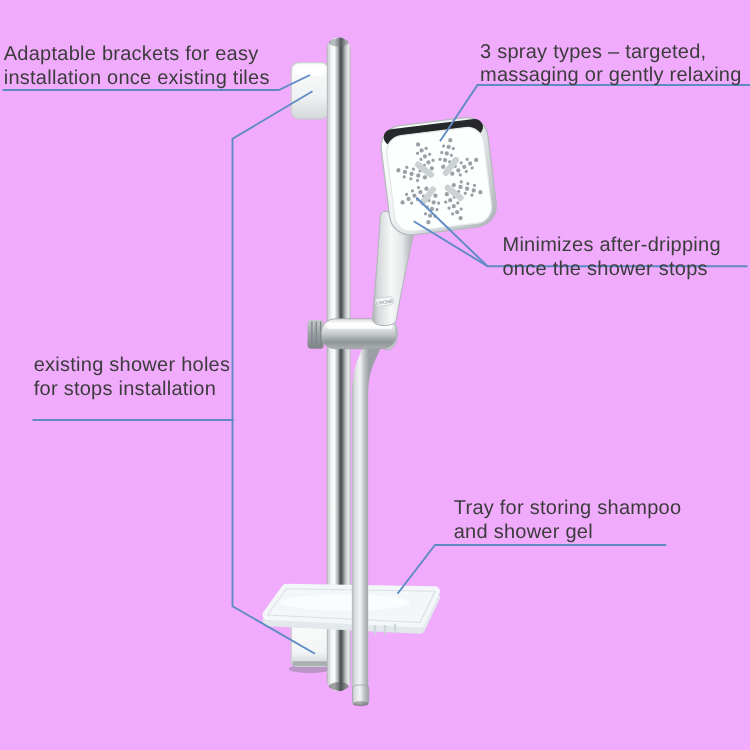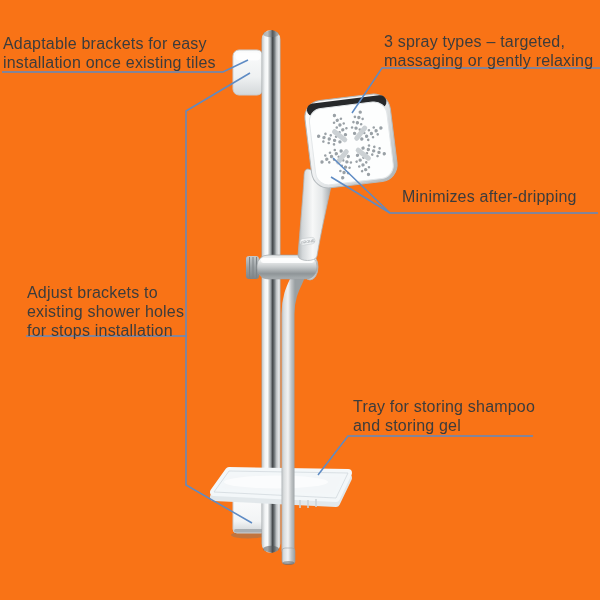--- a/index.html
+++ b/index.html
@@ -1,19 +1,19 @@
 <!DOCTYPE html>
 <html style="--text: #3c3c3c;"><head>
 <meta charset="utf-8">
 <style>
   html,body{margin:0;padding:0;background:#ffffff;}
   .scene{
     position:relative;
     width:600px;height:600px;
-    background:#f97316;
+    background:#f0abfc;
     overflow:hidden;
     font-family:"Liberation Sans", sans-serif;
   }
   .scene svg{position:absolute;left:0;top:0;}
   .ann{
     position:absolute;
     font-size:16px;
     line-height:19px;
     letter-spacing:0.2px;
     color:var(--text,#3c3c3c);
@@ -256,26 +256,26 @@
     <span>installation once existing tiles</span>
   </div>
 
   <div class="ann" style="left:384px;top:32px">
     <span>3 spray types – targeted,</span>
     <span>massaging or gently relaxing</span>
   </div>
 
   <div class="ann" style="left:402px;top:187px">
     <span>Minimizes after-dripping</span>
+    <span>once the shower stops</span>
   </div>
 
   <div class="ann" style="left:27px;top:283px">
-    <span>Adjust brackets to</span>
     <span>existing shower holes</span>
     <span>for stops installation</span>
   </div>
 
-  <div class="ann" style="left:353px;top:397px">
+  <div class="ann" style="left:363px;top:397px">
     <span>Tray for storing shampoo</span>
-    <span>and storing gel</span>
+    <span>and shower gel</span>
   </div>
 
 </div>
 
 </body></html>

